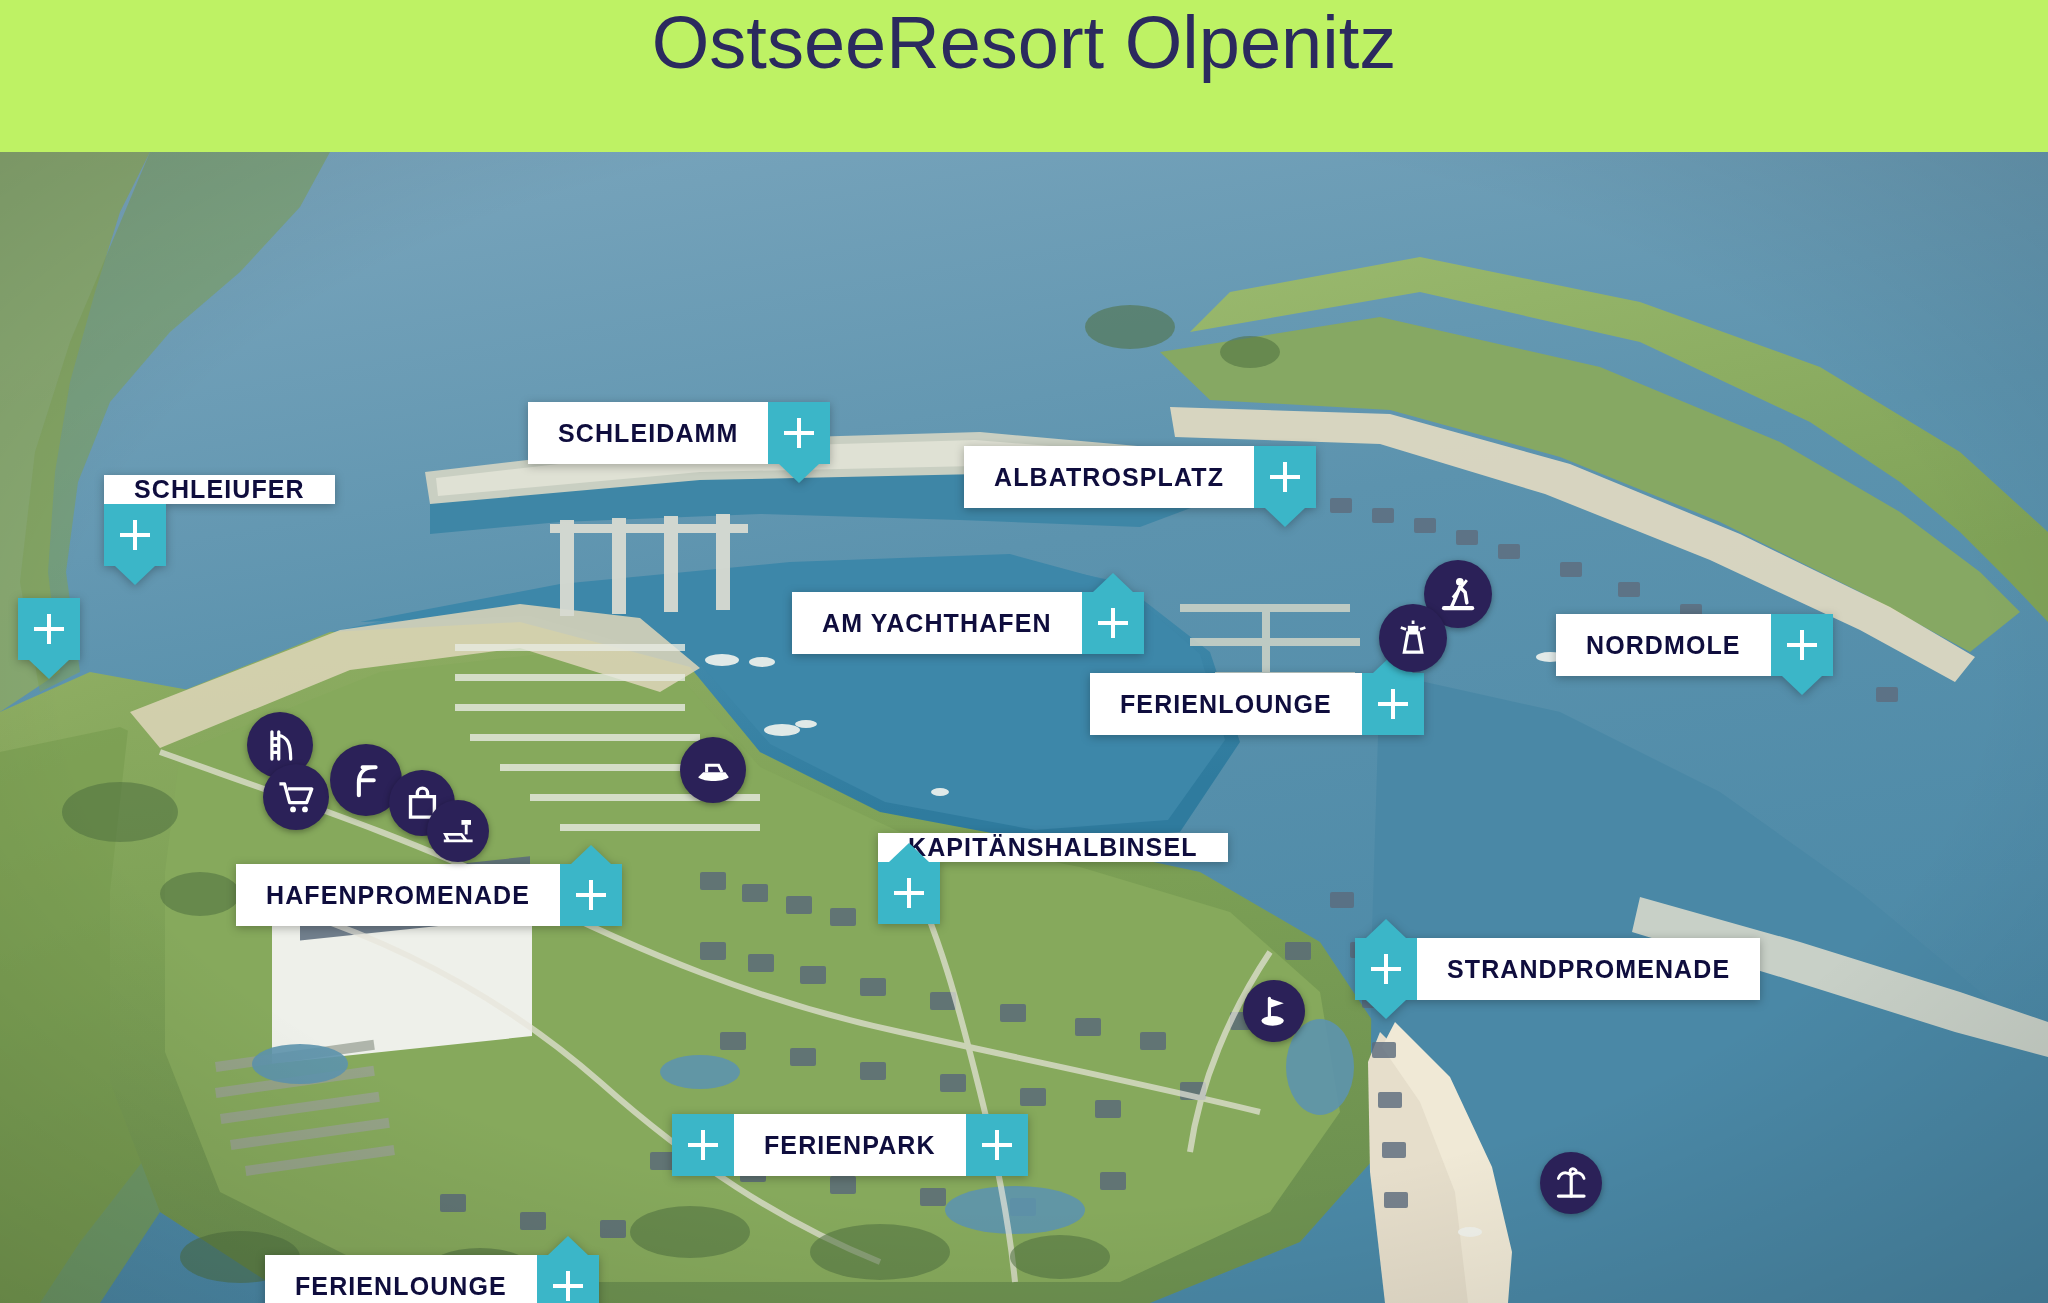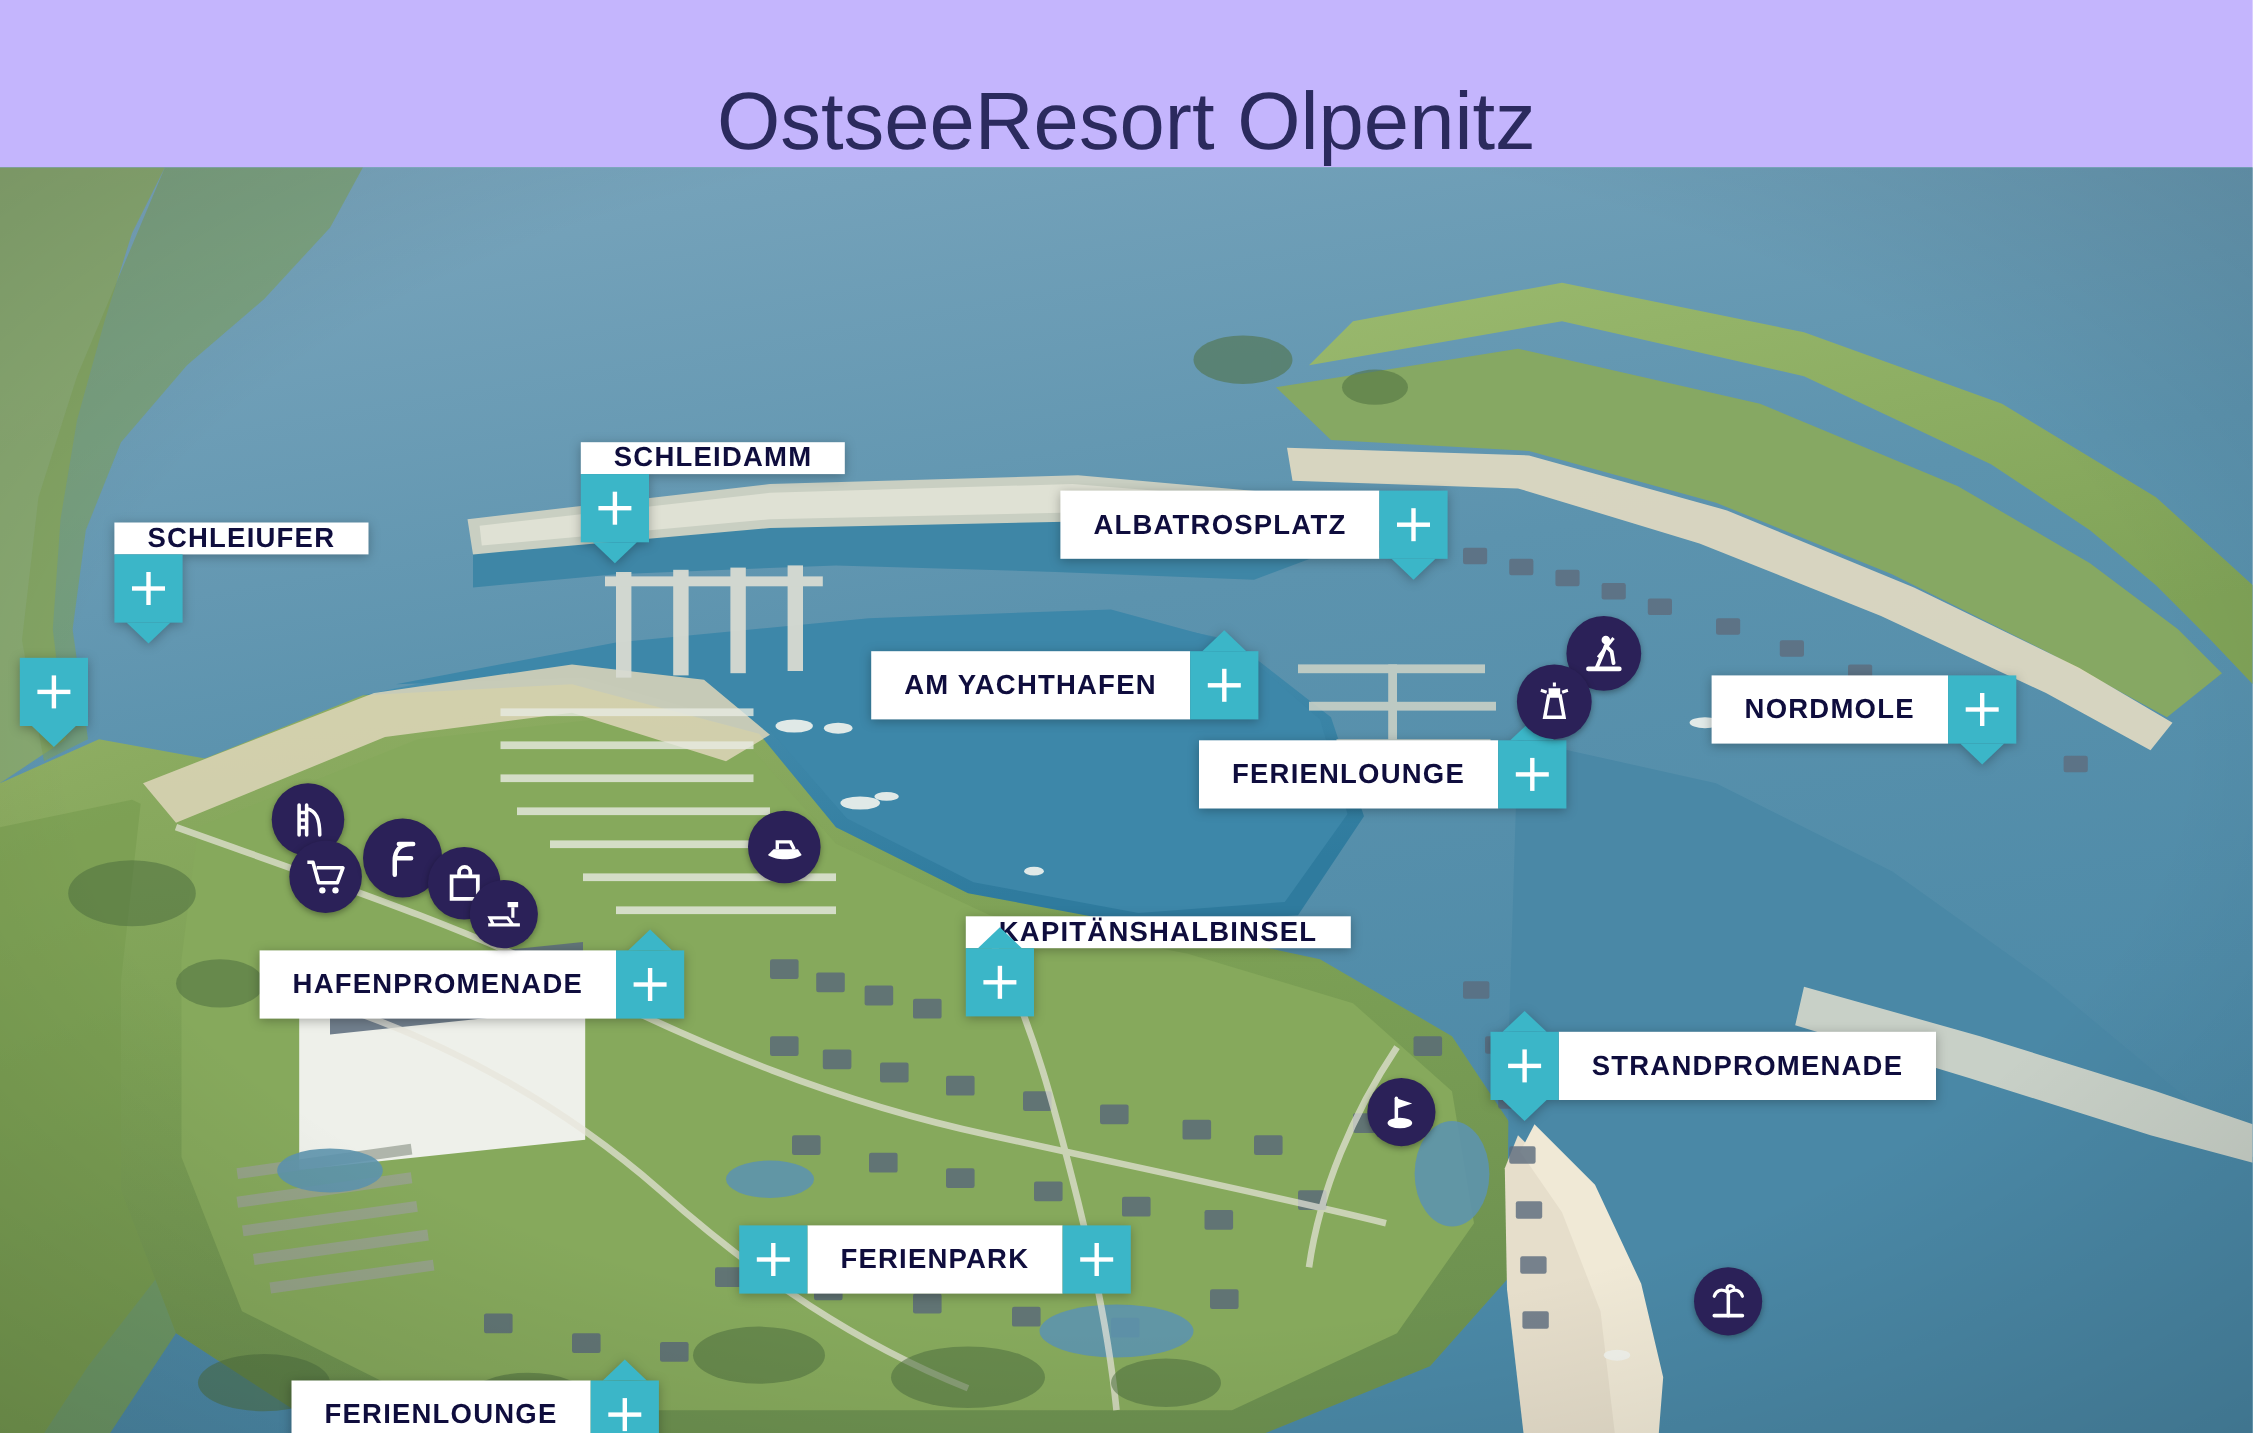--- a/index.html
+++ b/index.html
@@ -3,21 +3,21 @@
 <meta charset="utf-8">
 <style>
   * { margin:0; padding:0; box-sizing:border-box; }
   html,body { width:2048px; height:1303px; background:#ffffff;
     font-family:"Liberation Sans", sans-serif; overflow:hidden; }
 
   #page { position:relative; width:2048px; height:1303px; background:#fff; }
 
   
   .title-bar { position:absolute; left:0; top:0; width:2048px; height:152px;
-    display:flex; align-items:flex-end; justify-content:center; background:#c4b5fd; }
+    display:flex; align-items:flex-start; justify-content:center; background:#bef264; }
   .title-text { font-size:74px; font-weight:400; color:#2b2a5e; letter-spacing:0px;
     font-family:"Liberation Sans", sans-serif; }
 
   
   .map { position:absolute; left:0; top:152px; width:2048px; height:1151px;
     overflow:hidden; background:#6d9bb5; }
   .map svg.base { position:absolute; left:0; top:0; width:2048px; height:1151px; display:block; }
 
   
   .chip { position:absolute; display:flex; align-items:stretch; height:62px;
@@ -257,21 +257,21 @@
         <ellipse cx="880" cy="1100" rx="70" ry="28"></ellipse>
         <ellipse cx="1060" cy="1105" rx="50" ry="22"></ellipse>
         <ellipse cx="480" cy="1120" rx="55" ry="24"></ellipse>
         <ellipse cx="240" cy="1105" rx="60" ry="26"></ellipse>
       </g>
 
       <rect x="0" y="0" width="2048" height="1151" fill="url(#vign)"></rect>
     </svg>
 
     <div id="chips">
-        <div class="chip" style="left: 528px; top: 250px; flex-direction: column;">
+        <div class="chip" style="left: 528px; top: 250px;">
           <div class="txt">
             <span>SCHLEIDAMM</span>
           </div>
           <div class="plus">
             <i class="nub down"></i>
           </div>
         </div>
         <div class="chip" style="left: 104px; top: 323px; flex-direction: column;">
           <div class="txt">
             <span>SCHLEIUFER</span>

